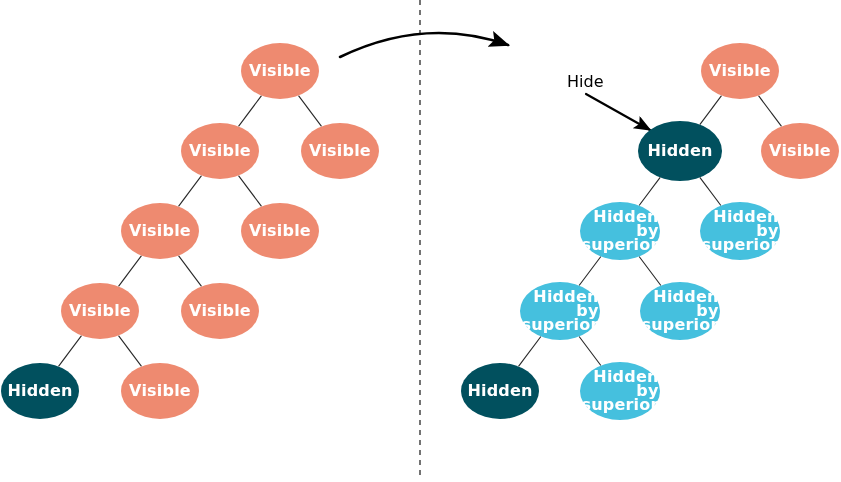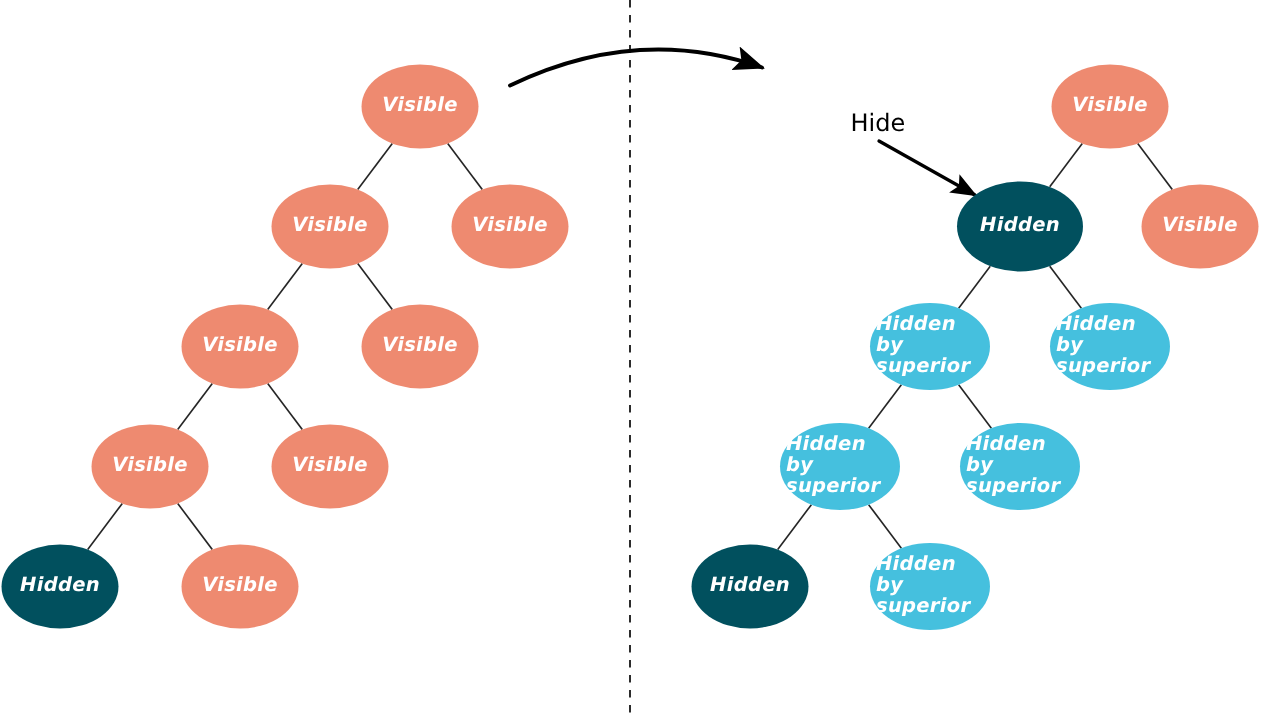--- a/index.html
+++ b/index.html
@@ -30,30 +30,29 @@
     left: 0;
     top: 0;
     width: 841px;
     height: 482px;
   }
   .node {
     position: absolute;
     display: flex;
     align-items: center;
     justify-content: center;
-    text-align: left;
+    text-align: right;
     border-radius: 50%;
     color: #ffffff;
-    font-size: 13px;
+    font-size: 16px;
     font-weight: bold;
     line-height: 14px;
     letter-spacing: 0.2px;
     box-sizing: border-box;
     padding: 0 4px;
-    font-style: italic;
     -webkit-font-smoothing: antialiased;
   }
   .node-label {
     display: block;
     white-space: pre-line;
   }
   .hide-label {
     position: absolute;
     font-size: 16px;
     font-weight: normal;

